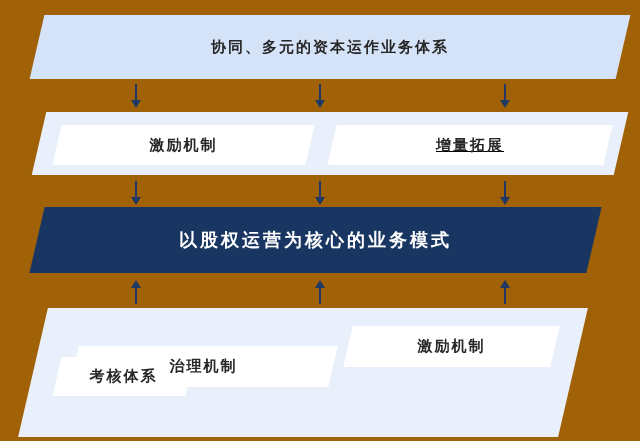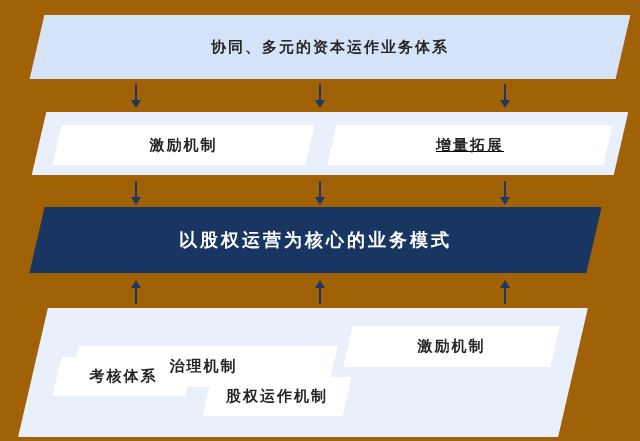--- a/index.html
+++ b/index.html
@@ -157,18 +157,14 @@
     <div class="label">治理机制</div>
   </div>
   <div class="pgram wbox r1b2">
     <div class="bg"></div>
     <div class="label">激励机制</div>
   </div>
   <div class="pgram wbox r2b1">
     <div class="bg"></div>
     <div class="label">考核体系</div>
   </div>
-  <div class="pgram wbox r2b2">
-    <div class="bg"></div>
-    <div class="label">股权运作机制</div>
-  </div>
 
 </div>
 
 </body></html>

